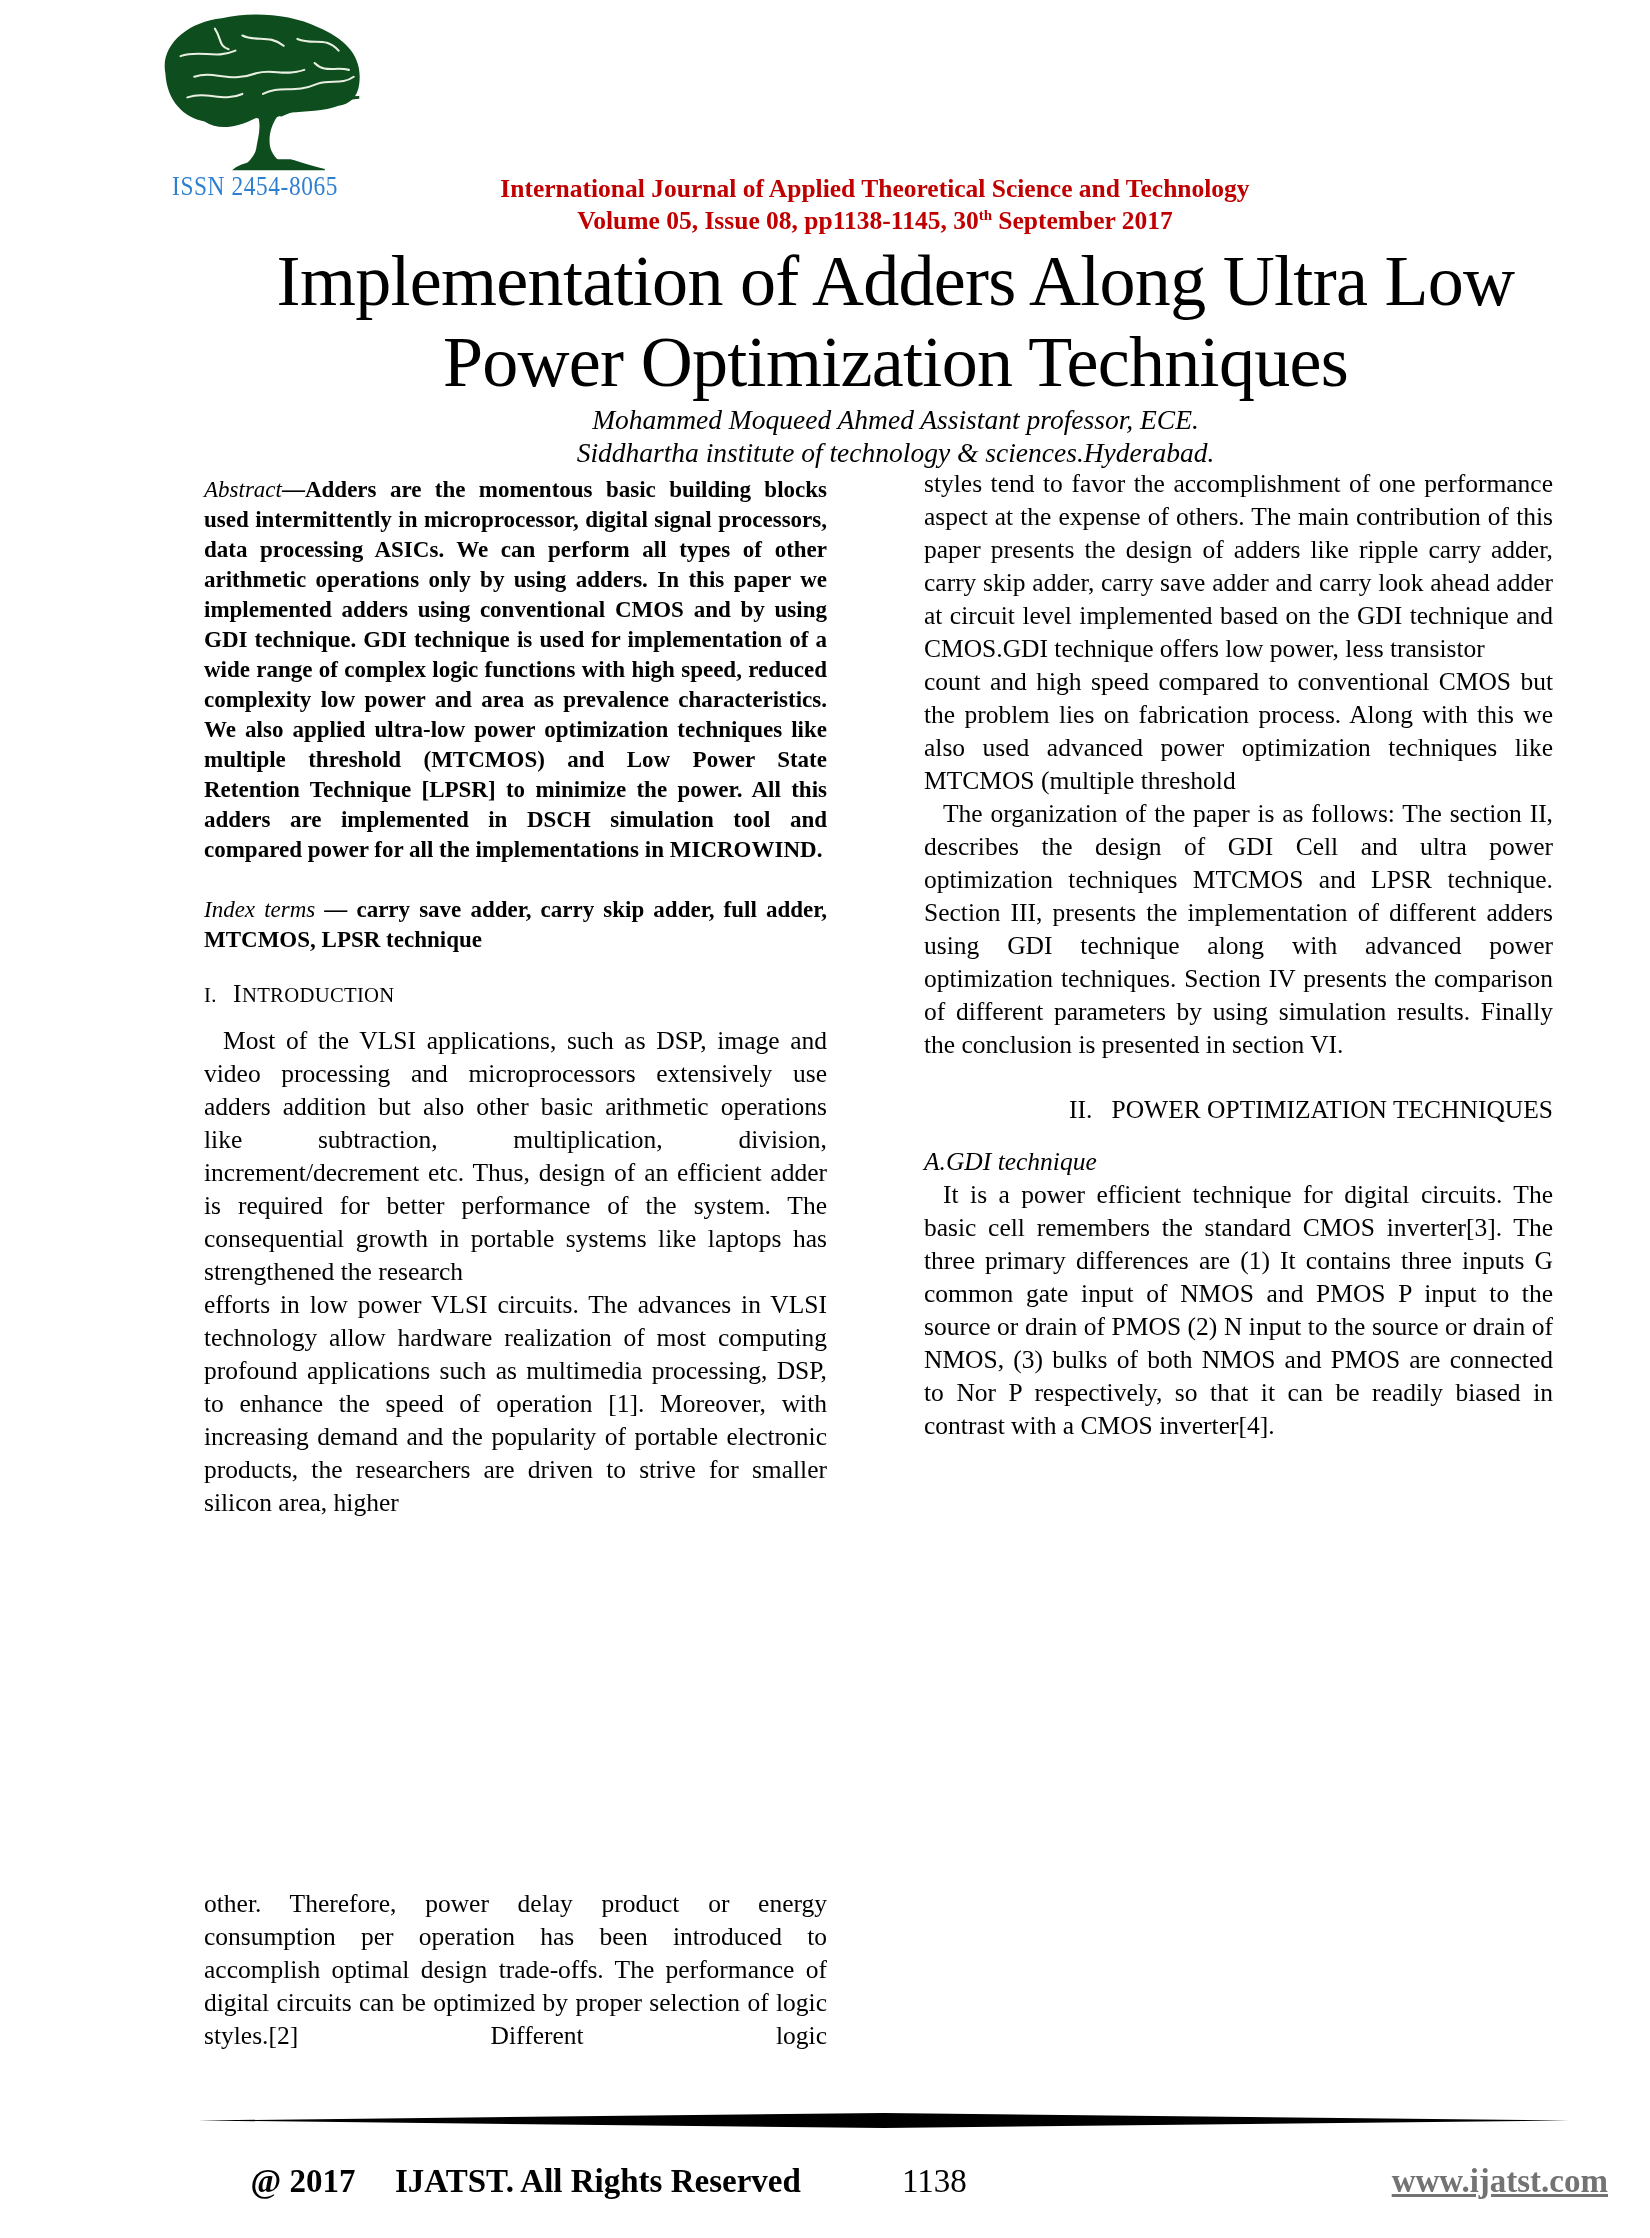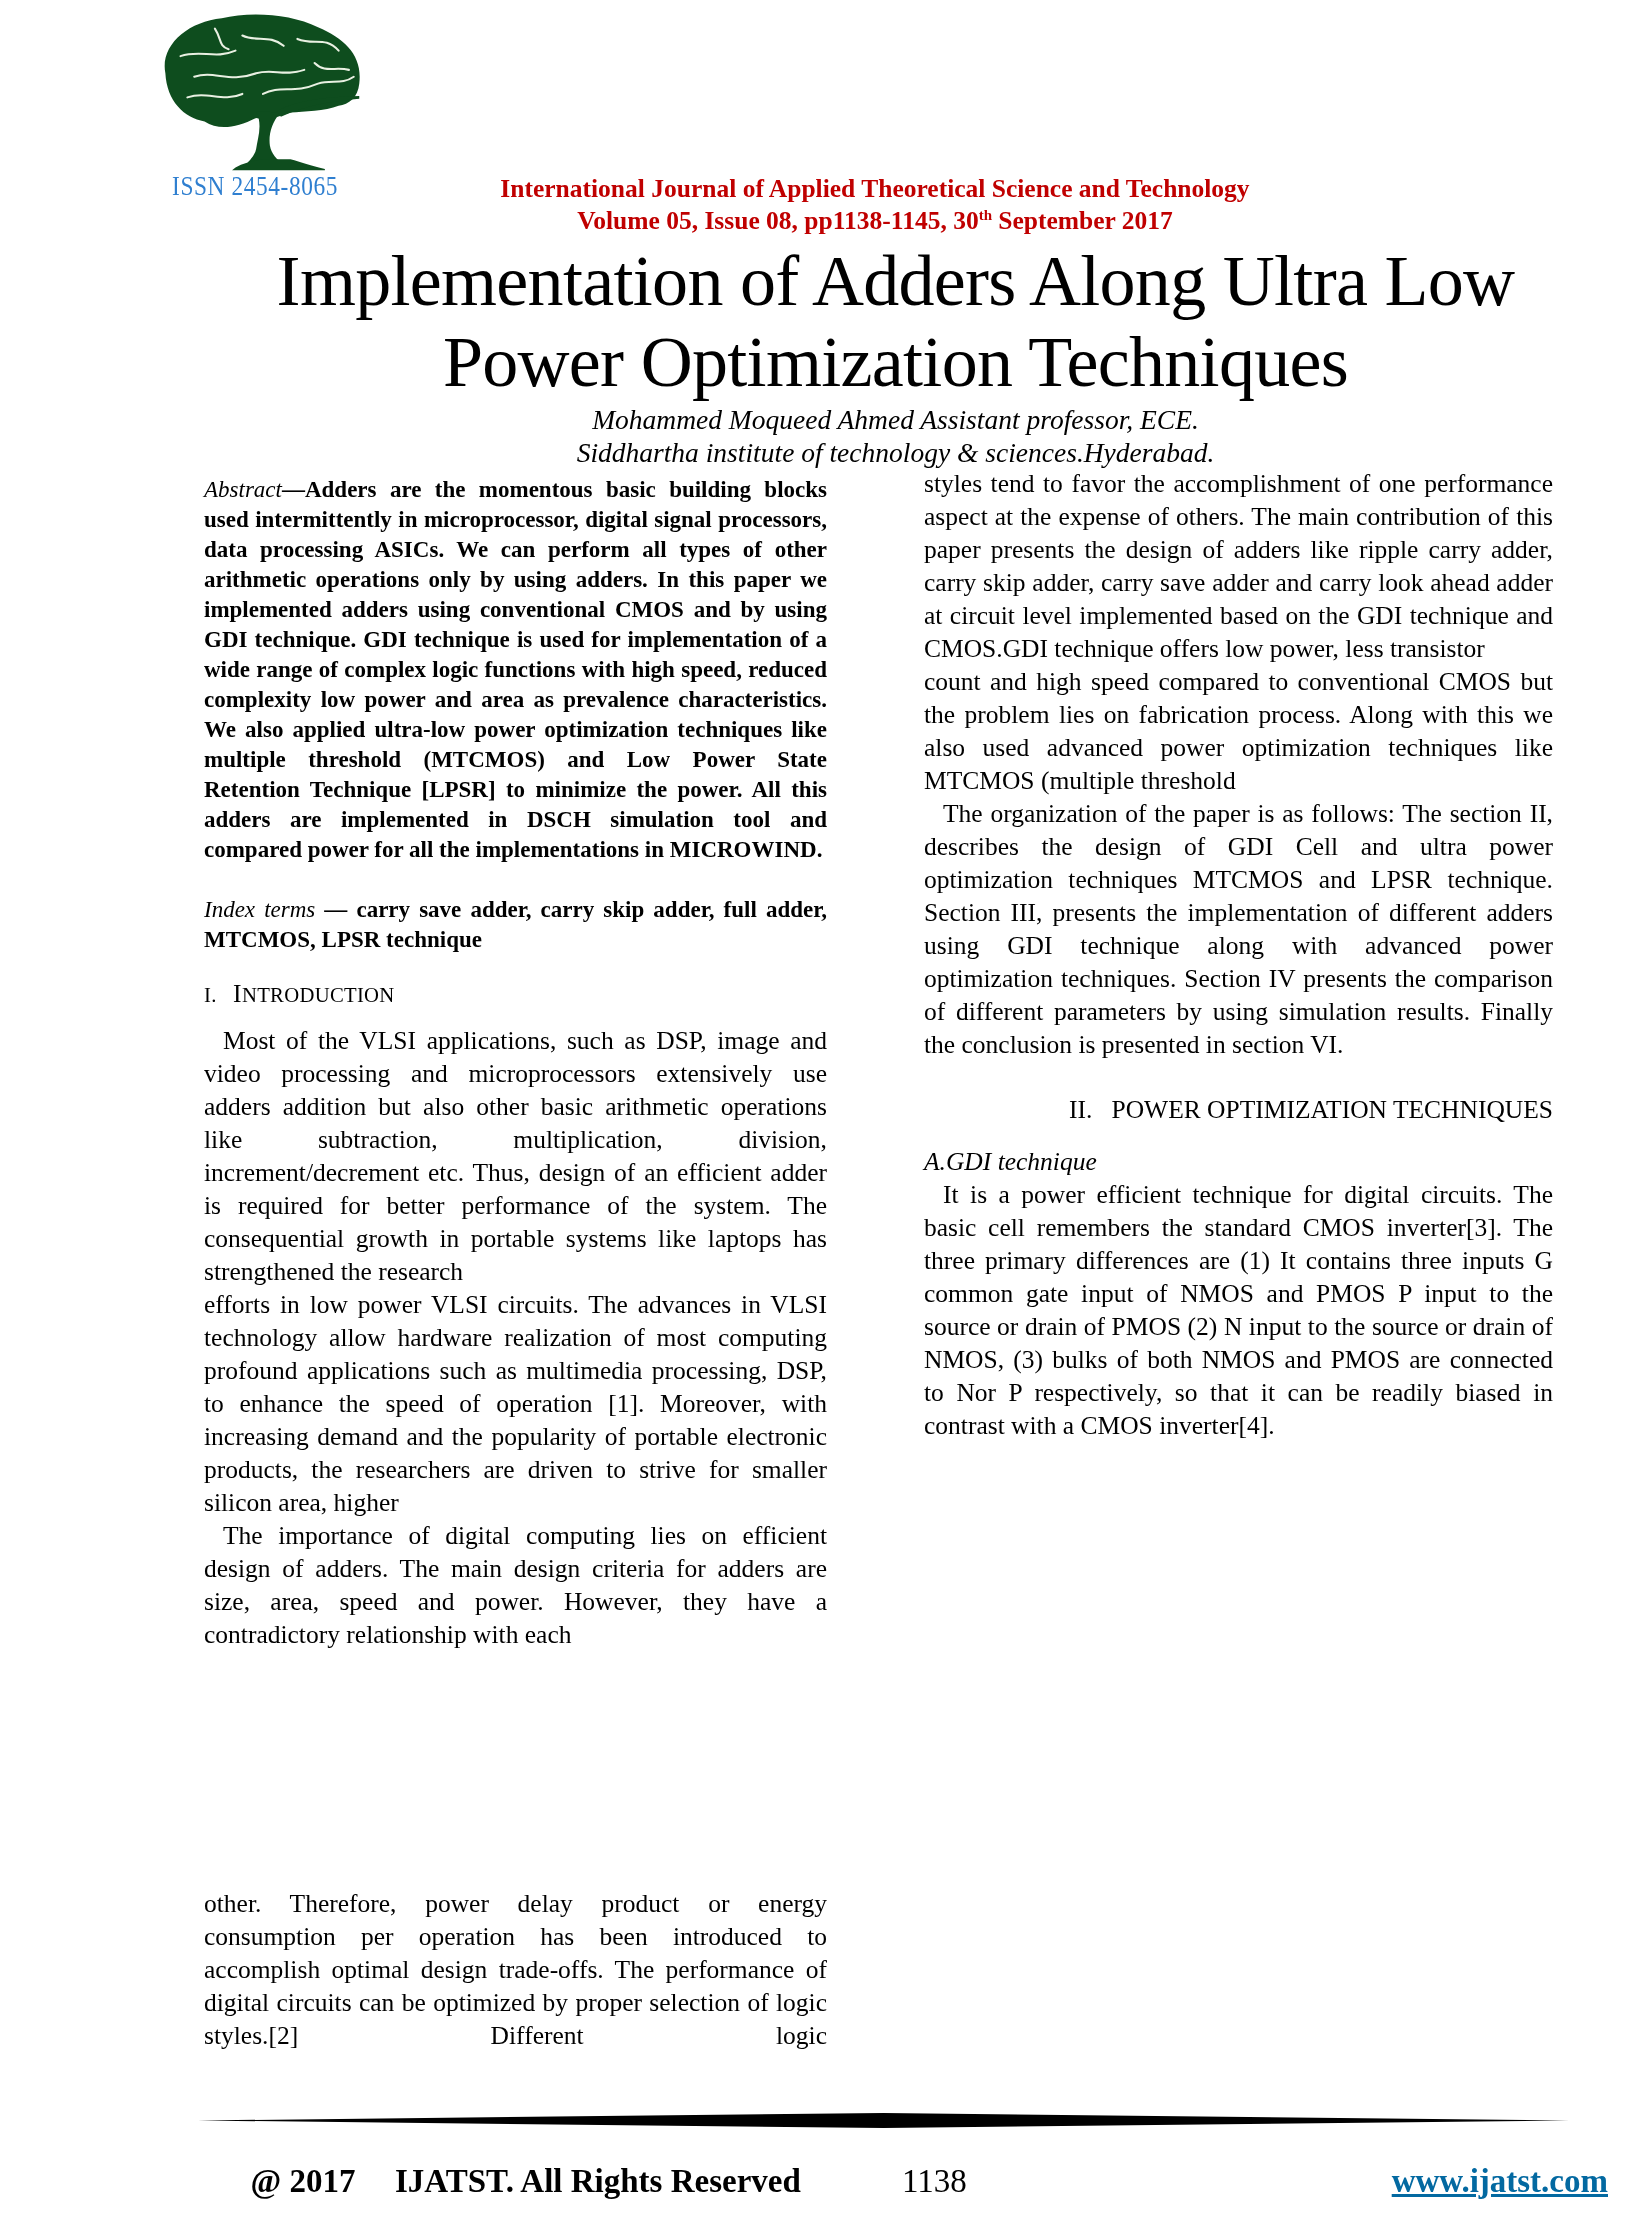--- a/index.html
+++ b/index.html
@@ -39,21 +39,21 @@
   .sub-head { font-style: italic; margin-top: 10px; }
 
   #col-left-b { left: 204px; top: 1887px; width: 623px; }
 
   
   #footer-rule { left: 198px; top: 2113px; width: 1371px; height: 15px; }
   #footer { left: 198px; top: 2163px; width: 1363px; height: 41px; font-size: 33px; font-weight: bold; margin-left: 47px; }
   #footer .cr { position: absolute; left: 5.5px; top: 0; }
   #footer .rights { position: absolute; left: 150px; top: 0; }
   #footer .page { position: absolute; left: 657px; top: 0; font-weight: normal; }
-  #footer .site { position: absolute; right: 0; top: 0; color: #0369a1; text-decoration: underline; text-decoration-thickness: 2.8px; }
+  #footer .site { position: absolute; right: 0; top: 0; color: #737373; text-decoration: underline; text-decoration-thickness: 2.8px; }
 </style>
 </head>
 <body>
 
 <div id="logo" class="abs">
   <svg width="220" height="165" viewBox="0 0 320 240">
     <g fill="#0e4d1e">
 
       <path d="M18 95 C10 55 50 20 100 15 C140 5 200 8 240 28 C280 45 305 70 300 110 C298 130 285 140 270 142 C250 150 220 150 200 152 C180 158 170 165 150 160 C120 175 95 178 75 165 C45 160 20 135 18 95 Z"></path>
 
@@ -93,21 +93,20 @@
 
 <div id="col-left" class="col">
   <p class="para abstract"><span class="lbl">Abstract</span><span>—</span><span>Adders are the momentous basic building blocks used intermittently in microprocessor, digital signal processors, data processing ASICs. We can perform all types of other arithmetic operations only by using adders. In this paper we implemented adders using conventional CMOS and by using GDI technique. GDI technique is used for implementation of a wide range of complex logic functions with high speed, reduced complexity low power and area as prevalence characteristics. We also applied ultra-low power optimization techniques like multiple threshold (MTCMOS) and Low Power State Retention Technique [LPSR] to minimize the power. All this adders are implemented in DSCH simulation tool and compared power for all the implementations in MICROWIND.</span></p>
   <div class="gap"></div>
   <p class="para abstract"><span class="lbl">Index terms</span><span> — </span><span>carry save adder, carry skip adder, full adder, MTCMOS, LPSR technique</span></p>
 
   <div class="sec-head"><span>I.</span>&nbsp;&nbsp;&nbsp;<span class="sc">I</span><span>NTRODUCTION</span></div>
 
   <p class="para indent" style="text-align-last:left">Most of the VLSI applications, such as DSP, image and video processing and microprocessors extensively use adders addition but also other basic arithmetic operations like subtraction, multiplication, division, increment/decrement etc. Thus, design of an efficient adder is required for better performance of the system. The consequential growth in portable systems like laptops has strengthened the research</p>
   <p class="para" style="text-align-last:left">efforts in low power VLSI circuits. The advances in VLSI technology allow hardware realization of most computing profound applications such as multimedia processing, DSP, to enhance the speed of operation [1]. Moreover, with increasing demand and the popularity of portable electronic products, the researchers are driven to strive for smaller silicon area, higher</p>
-  <p class="para indent">The importance of digital computing lies on efficient design of adders. The main design criteria for adders are size, area, speed and power. However, they have a contradictory relationship with each</p>
 </div>
 
 <div id="col-left-b" class="col">
   <p class="para" style="text-align-last:justify">other. Therefore, power delay product or energy consumption per operation has been introduced to accomplish optimal design trade-offs. The performance of digital circuits can be optimized by proper selection of logic styles.[2] Different logic</p>
 </div>
 
 <div id="col-right" class="col">
   <p class="para" style="text-align-last:left">styles tend to favor the accomplishment of one performance aspect at the expense of others. The main contribution of this paper presents the design of adders like ripple carry adder, carry skip adder, carry save adder and carry look ahead adder at circuit level implemented based on the GDI technique and CMOS.GDI technique offers low power, less transistor</p>
   <p class="para" style="text-align-last:left">count and high speed compared to conventional CMOS but the problem lies on fabrication process. Along with this we also used advanced power optimization techniques like MTCMOS (multiple threshold</p>
   <p class="para indent">The organization of the paper is as follows: The section II, describes the design of GDI Cell and ultra power optimization techniques MTCMOS and LPSR technique. Section III, presents the implementation of different adders using GDI technique along with advanced power optimization techniques. Section IV presents the comparison of different parameters by using simulation results. Finally the conclusion is presented in section VI.</p>

